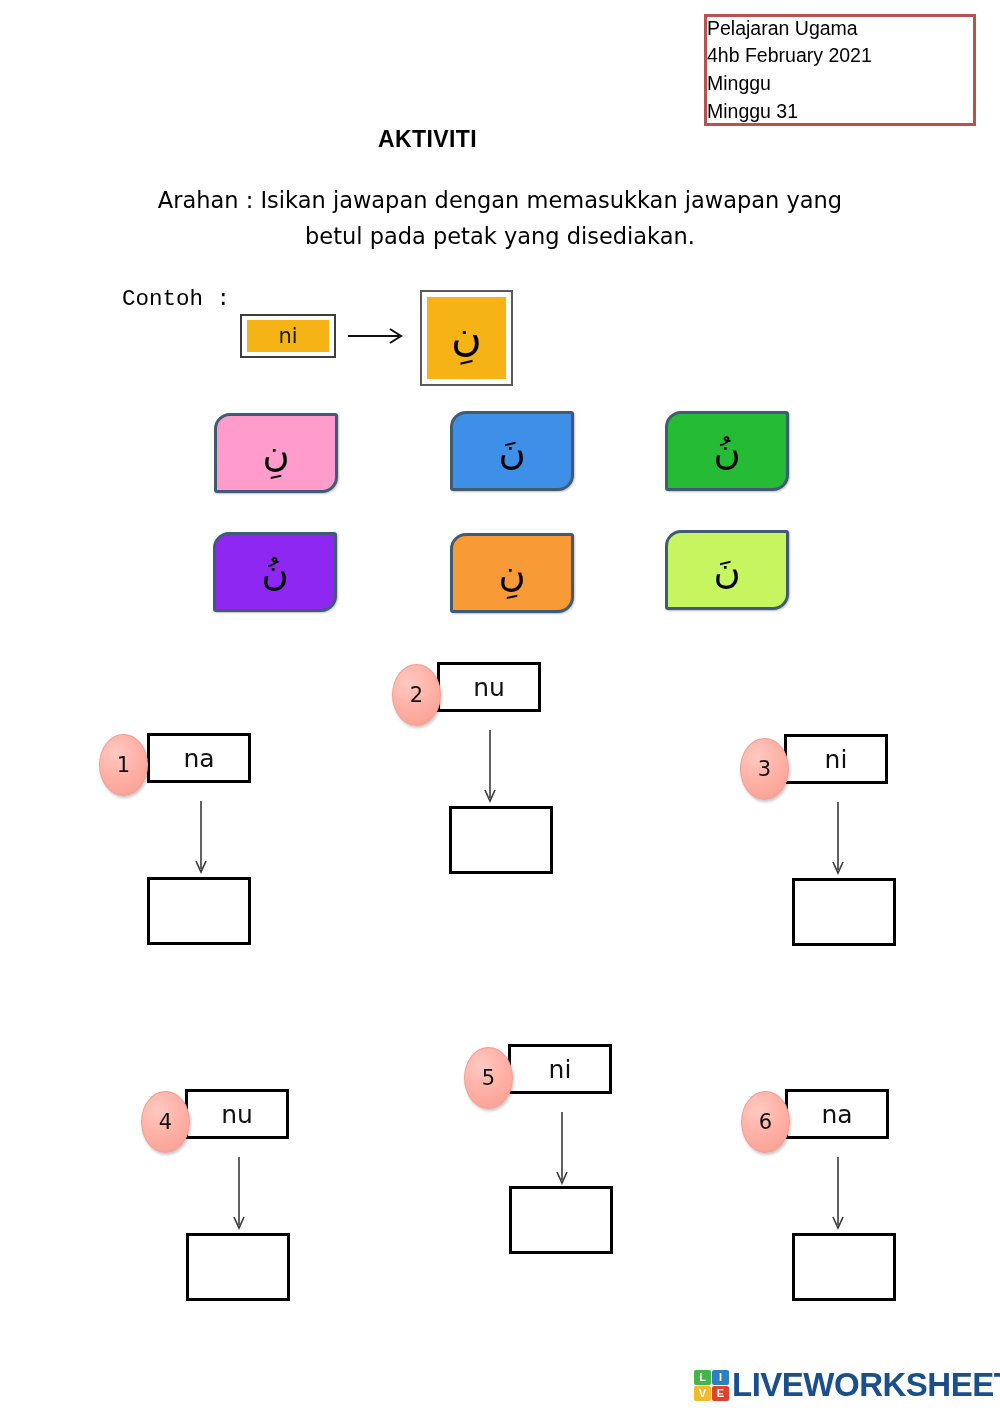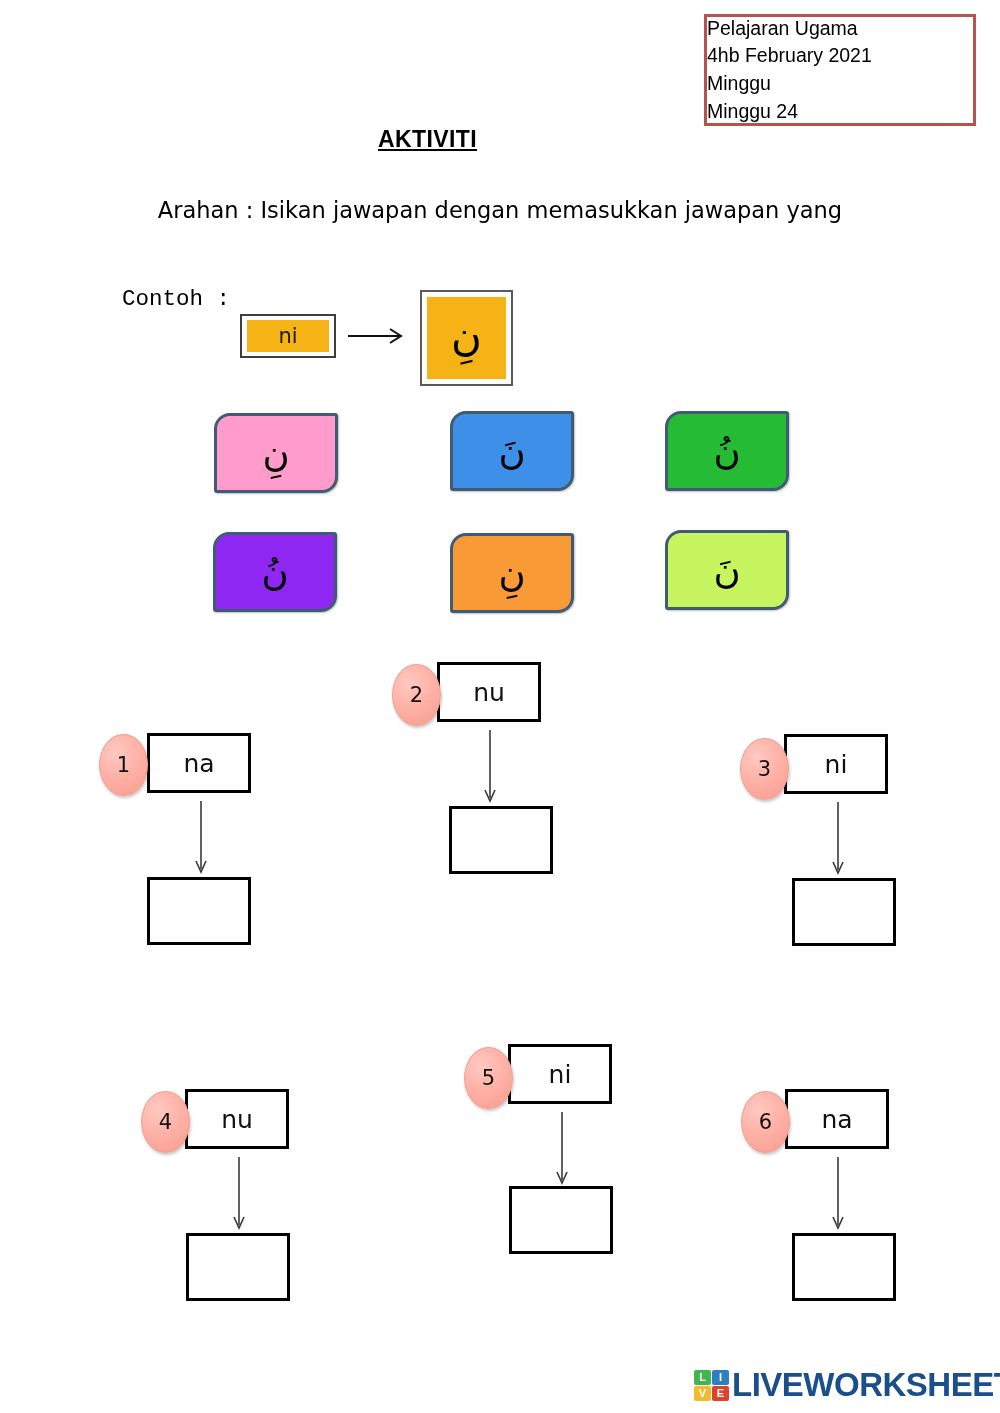--- a/index.html
+++ b/index.html
@@ -42,29 +42,28 @@
 
   
   #page-title {
     position: absolute;
     left: 0;
     top: 126px;
     width: 855px;
     text-align: center;
     font-size: 23px;
     font-weight: bold;
-    text-decoration: underline;
     letter-spacing: .4px;
   }
 
   
   #instruction {
     position: absolute;
     left: 80px;
-    top: 192px;
+    top: 182px;
     width: 840px;
     text-align: center;
     font-size: 22.5px;
     line-height: 1.62;
     font-family: "DejaVu Sans", sans-serif;
   }
   #instruction .l2 { display: block; }
 
   
   #contoh-label {
@@ -157,21 +156,21 @@
     align-items: center;
     justify-content: center;
     font-size: 21px;
     font-family: "DejaVu Sans", sans-serif;
     color: #111111;
     z-index: 3;
   }
   .q-box {
     position: absolute;
     width: 104px;
-    height: 60px;
+    height: 50px;
     border: 3.5px solid #000000;
     background: #ffffff;
     display: flex;
     align-items: center;
     justify-content: center;
     font-size: 25px;
     font-family: "DejaVu Sans", sans-serif;
     color: #111111;
     z-index: 2;
   }
@@ -223,27 +222,28 @@
     font-family: "Liberation Sans", sans-serif;
   }
 </style>
 </head>
 <body>
 
 <div id="header-box">
   <div class="hline">Pelajaran Ugama</div>
   <div class="hline">4hb February 2021</div>
   <div class="hline">Minggu</div>
-  <div class="hline">Minggu 24</div>
+  <div class="hline">Minggu 31</div>
 </div>
 
 <div id="page-title">AKTIVITI</div>
 
 <div id="instruction">
   <span>Arahan : Isikan jawapan dengan memasukkan jawapan yang</span>
+  <span class="l2">betul pada petak yang disediakan.</span>
 </div>
 
 <div id="contoh-label">Contoh :</div>
 
 <div id="contoh-src">
   <div class="fill">ni</div>
 </div>
 
 <svg id="contoh-arrow" viewBox="0 0 62 22">
   <line x1="1" y1="11" x2="52" y2="11" stroke="#111" stroke-width="2"></line>

